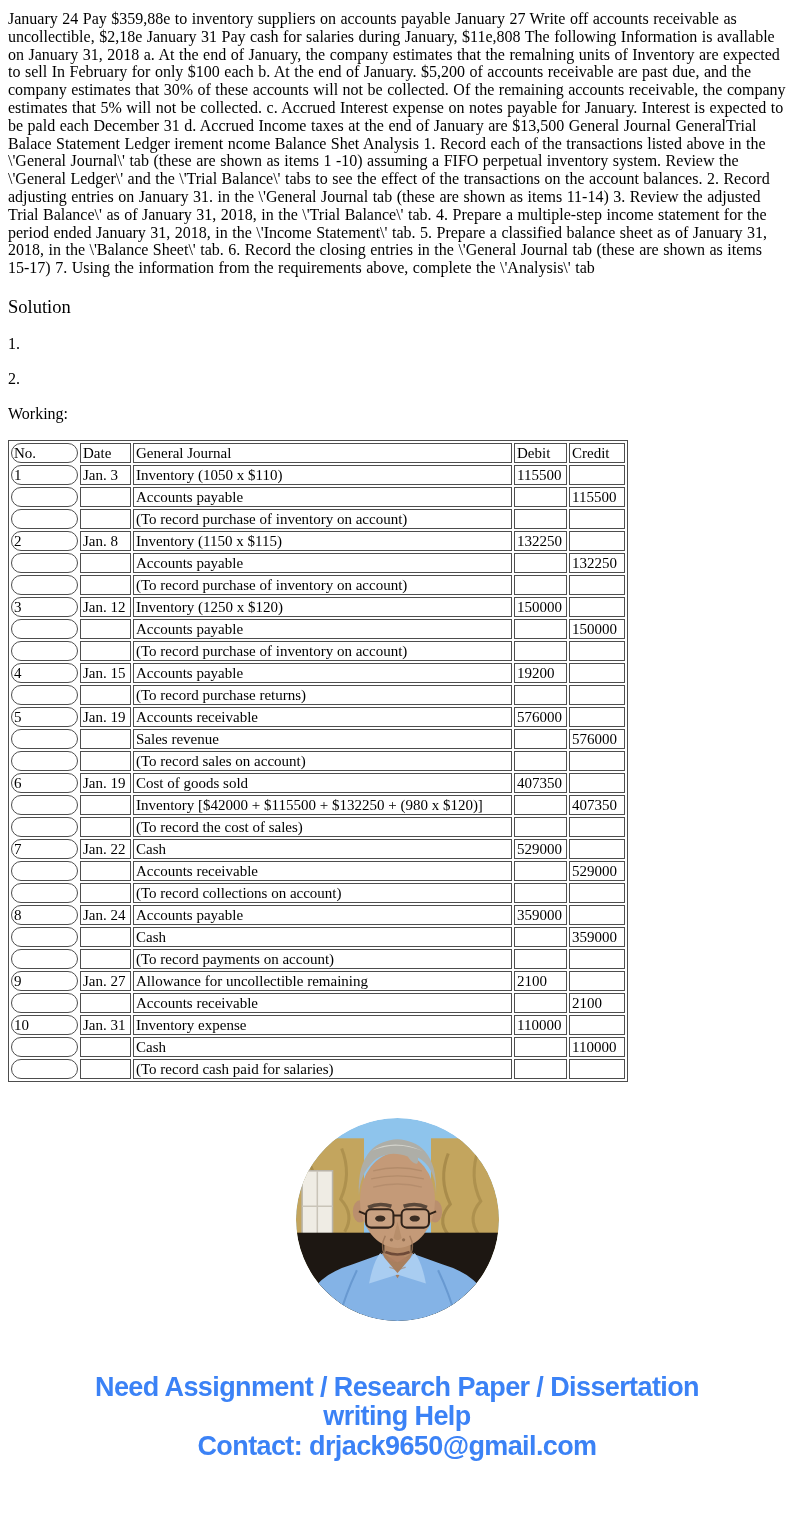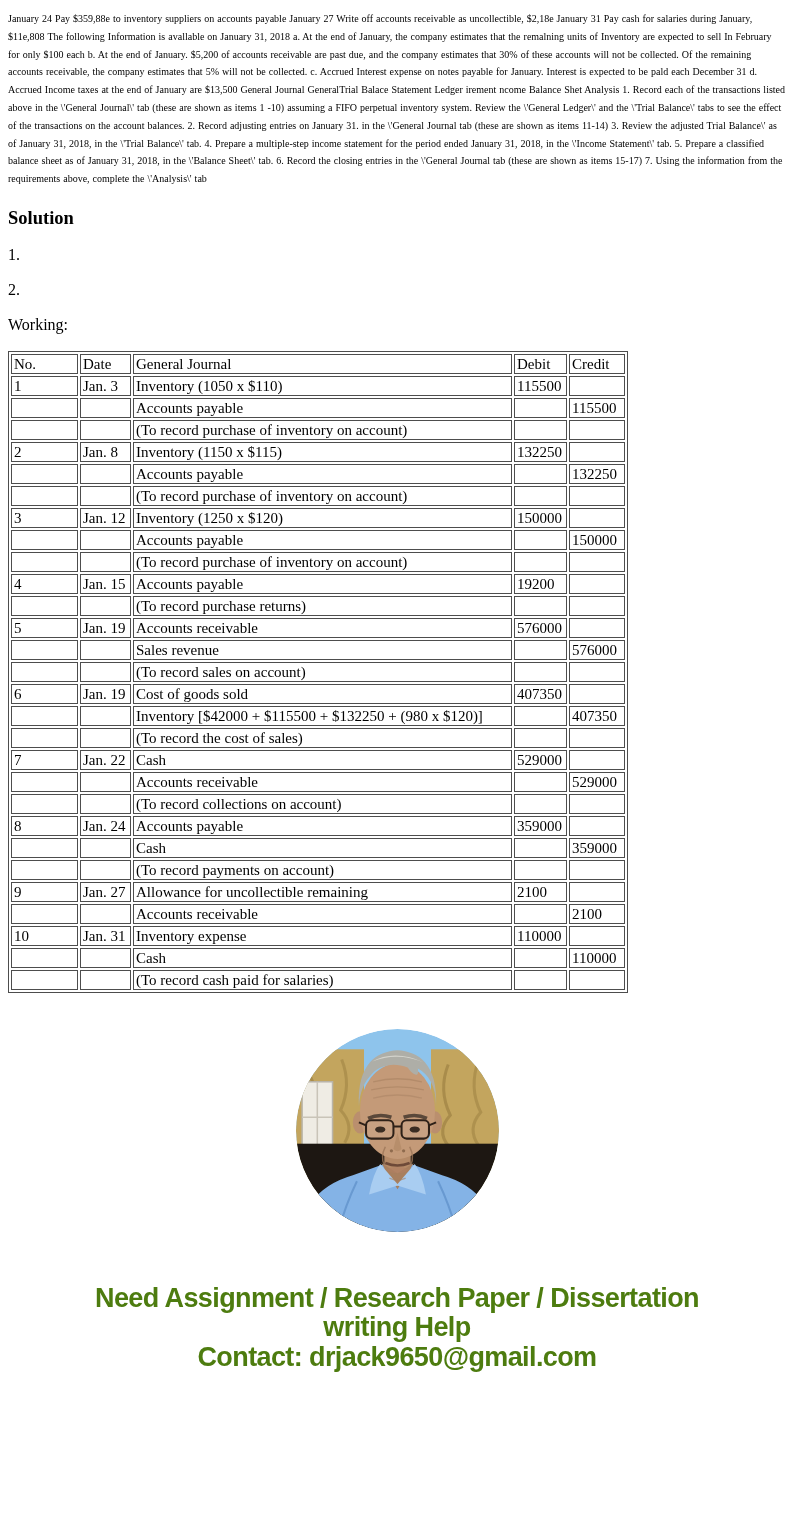--- a/index.html
+++ b/index.html
@@ -4,28 +4,28 @@
 <style>
   html, body { background:#ffffff; }
   body {
     margin: 8px;
     width: 778px;
     color: #000000;
     font-family: "Liberation Serif", serif;
     padding-bottom: 30px;
   }
   .para {
-    font-size: 10px;
+    font-size: 16px;
     line-height: 17.8px;
     margin: 2px 0 16px 0;
     word-spacing: 0.5px;
   }
   .solution-heading {
     font-size: 18.5px;
-    font-weight: bold;
+    font-weight: normal;
     margin: 20px 0 16px 0;
   }
   .sol-item {
     font-size: 16px;
     line-height: 18px;
     margin: 17px 0;
   }
   table.journal {
     border-collapse: separate;
     border-spacing: 2px;
@@ -36,21 +36,21 @@
   table.journal td {
     border: 1px solid #4d4d4d;
     font-size: 15px;
     height: 18px;
     line-height: 18px;
     padding: 0 1px 0 2px;
     white-space: nowrap;
     overflow: hidden;
     vertical-align: middle;
   }
-  .col-no     { width: 62px; }
+  .col-no     { width: 62px; border-radius: 10px; }
   .col-date   { width: 46px; margin-left: 43px; }
   .col-desc   { width: 374px; }
   .col-debit  { width: 48px; }
   .col-credit { width: 51px; }
   .avatar-wrap {
     text-align: center;
     margin-top: 36px;
   }
   .avatar {
     width: 203px;
@@ -61,21 +61,21 @@
     vertical-align: top;
   }
   .footer-banner {
     margin-top: 52px;
     text-align: center;
     font-family: "Liberation Sans", sans-serif;
     font-weight: bold;
     font-size: 27px;
     line-height: 29.5px;
     letter-spacing: -0.6px;
-    color: #4d7c0f;
+    color: #3b82f6;
   }
 </style>
 </head>
 <body>
 
 <p class="para">January 24 Pay $359,88e to inventory suppliers on accounts payable January 27 Write off accounts receivable as uncollectible, $2,18e January 31 Pay cash for salaries during January, $11e,808 The following Information is avallable on January 31, 2018 a. At the end of January, the company estimates that the remalning units of Inventory are expected to sell In February for only $100 each b. At the end of January. $5,200 of accounts receivable are past due, and the company estimates that 30% of these accounts will not be collected. Of the remaining accounts receivable, the company estimates that 5% will not be collected. c. Accrued Interest expense on notes payable for January. Interest is expected to be pald each December 31 d. Accrued Income taxes at the end of January are $13,500 General Journal GeneralTrial Balace Statement Ledger irement ncome Balance Shet Analysis 1. Record each of the transactions listed above in the \'General Journal\' tab (these are shown as items 1 -10) assuming a FIFO perpetual inventory system. Review the \'General Ledger\' and the \'Trial Balance\' tabs to see the effect of the transactions on the account balances. 2. Record adjusting entries on January 31. in the \'General Journal tab (these are shown as items 11-14) 3. Review the adjusted Trial Balance\' as of January 31, 2018, in the \'Trial Balance\' tab. 4. Prepare a multiple-step income statement for the period ended January 31, 2018, in the \'Income Statement\' tab. 5. Prepare a classified balance sheet as of January 31, 2018, in the \'Balance Sheet\' tab. 6. Record the closing entries in the \'General Journal tab (these are shown as items 15-17) 7. Using the information from the requirements above, complete the \'Analysis\' tab</p>
 
 <h3 class="solution-heading">Solution</h3>
 
 <p class="sol-item">1.</p>

